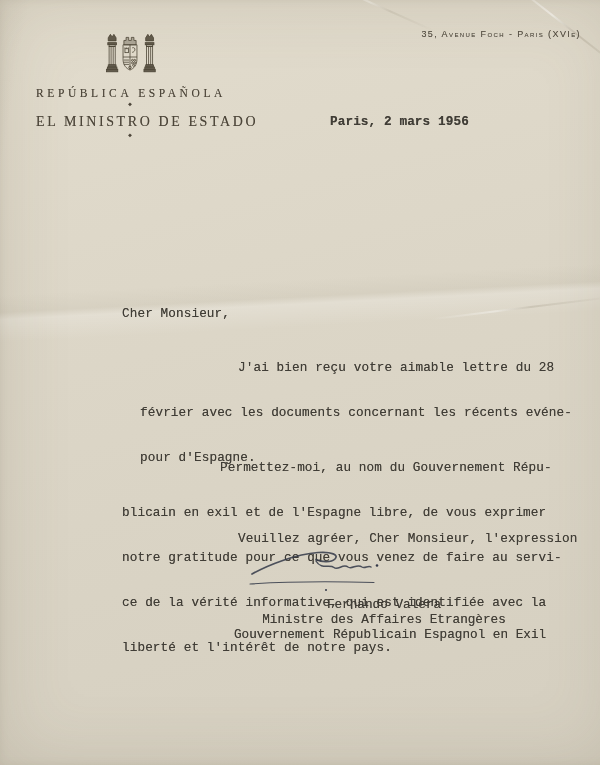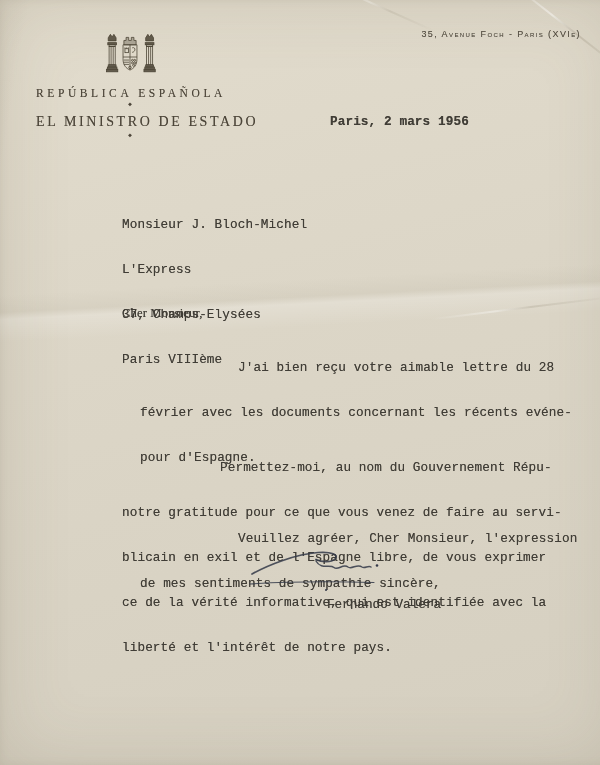--- a/index.html
+++ b/index.html
@@ -141,56 +141,51 @@
       <circle cx="29" cy="43" r="1.5"></circle>
     </svg>
     <div class="lh-name">REPÚBLICA ESPAÑOLA</div>
     <div class="lh-diamond">◆</div>
     <div class="lh-minister">EL MINISTRO DE ESTADO</div>
     <div class="lh-diamond">◆</div>
   </div>
 
   <div class="typed" style="left:330px;top:114px;font-weight:bold;">Paris, 2 mars 1956</div>
 
-  <div class="typed" style="left:122px;top:187px;">
-    <div class="line">Monsieur J. Bloch-Michel</div>
-    <div class="line">L'Express</div>
-    <div class="line">37, Champs-Elysées</div>
-    <div class="line">Paris VIIIème</div>
-  </div>
 
-  <div class="typed" style="left:122px;top:306px;font-family:Liberation Serif, serif;">Cher Monsieur,</div>
+  <div class="typed" style="left:122px;top:306px;">Cher Monsieur,</div>
 
   <div class="typed para" style="left:122px;top:330px;margin-left:18px;">
     <div class="line indent">J'ai bien reçu votre aimable lettre du 28</div>
     <div class="line">février avec les documents concernant les récents evéne-</div>
     <div class="line">pour d'Espagne.</div>
   </div>
 
 
   <div class="typed para" style="left:122px;top:430px;">
     <div class="line indent">Permettez-moi, au nom du Gouvernement Répu-</div>
+    <div class="line">blicain en exil et de l'Espagne libre, de vous exprimer</div>
     <div class="line">notre gratitude pour ce que vous venez de faire au servi-</div>
-    <div class="line">blicain en exil et de l'Espagne libre, de vous exprimer</div>
     <div class="line">ce de la vérité informative, qui est identifiée avec la</div>
     <div class="line">liberté et l'intérêt de notre pays.</div>
   </div>
 
   <div class="typed para" style="left:140px;top:501px;">
     <div class="line indent">Veuillez agréer, Cher Monsieur, l'expression</div>
-    <div class="line">de mes sentiments de sympathie sincère,</div>
   </div>
 
   <div class="signature-wrap">
     <svg width="154" height="50" viewBox="0 0 154 50" aria-hidden="true" fill="none" stroke="#333848" stroke-opacity="0.85" stroke-linecap="round">
       <path stroke-width="1.7" d="M6,29 C22,20 50,9 72,7.5 C86,6.5 93,10 89,14 C85,18 75,17 70,14.5"></path>
       <path stroke-width="1.5" d="M70,16 C75,25 84,19 88,22.5 C92,26 97,18 102,22 C106,25 111,18 116,22 C119,24 122,20 125,22"></path>
       <circle cx="131" cy="20.5" r="1.3" fill="#333848" stroke="none"></circle>
       <path stroke-width="1.1" d="M4,39 C42,36.5 92,36.5 128,37.5"></path>
       <circle cx="80" cy="45" r="1" fill="#333848" stroke="none"></circle>
     </svg>
   </div>
 
   <div class="signer">
     <div class="line">Fernando Valera</div>
+    <div class="line">Ministre des Affaires Etrangères</div>
+    <div class="line">Gouvernement Républicain Espagnol en Exil</div>
   </div>
 
 </div>
 
 </body></html>

